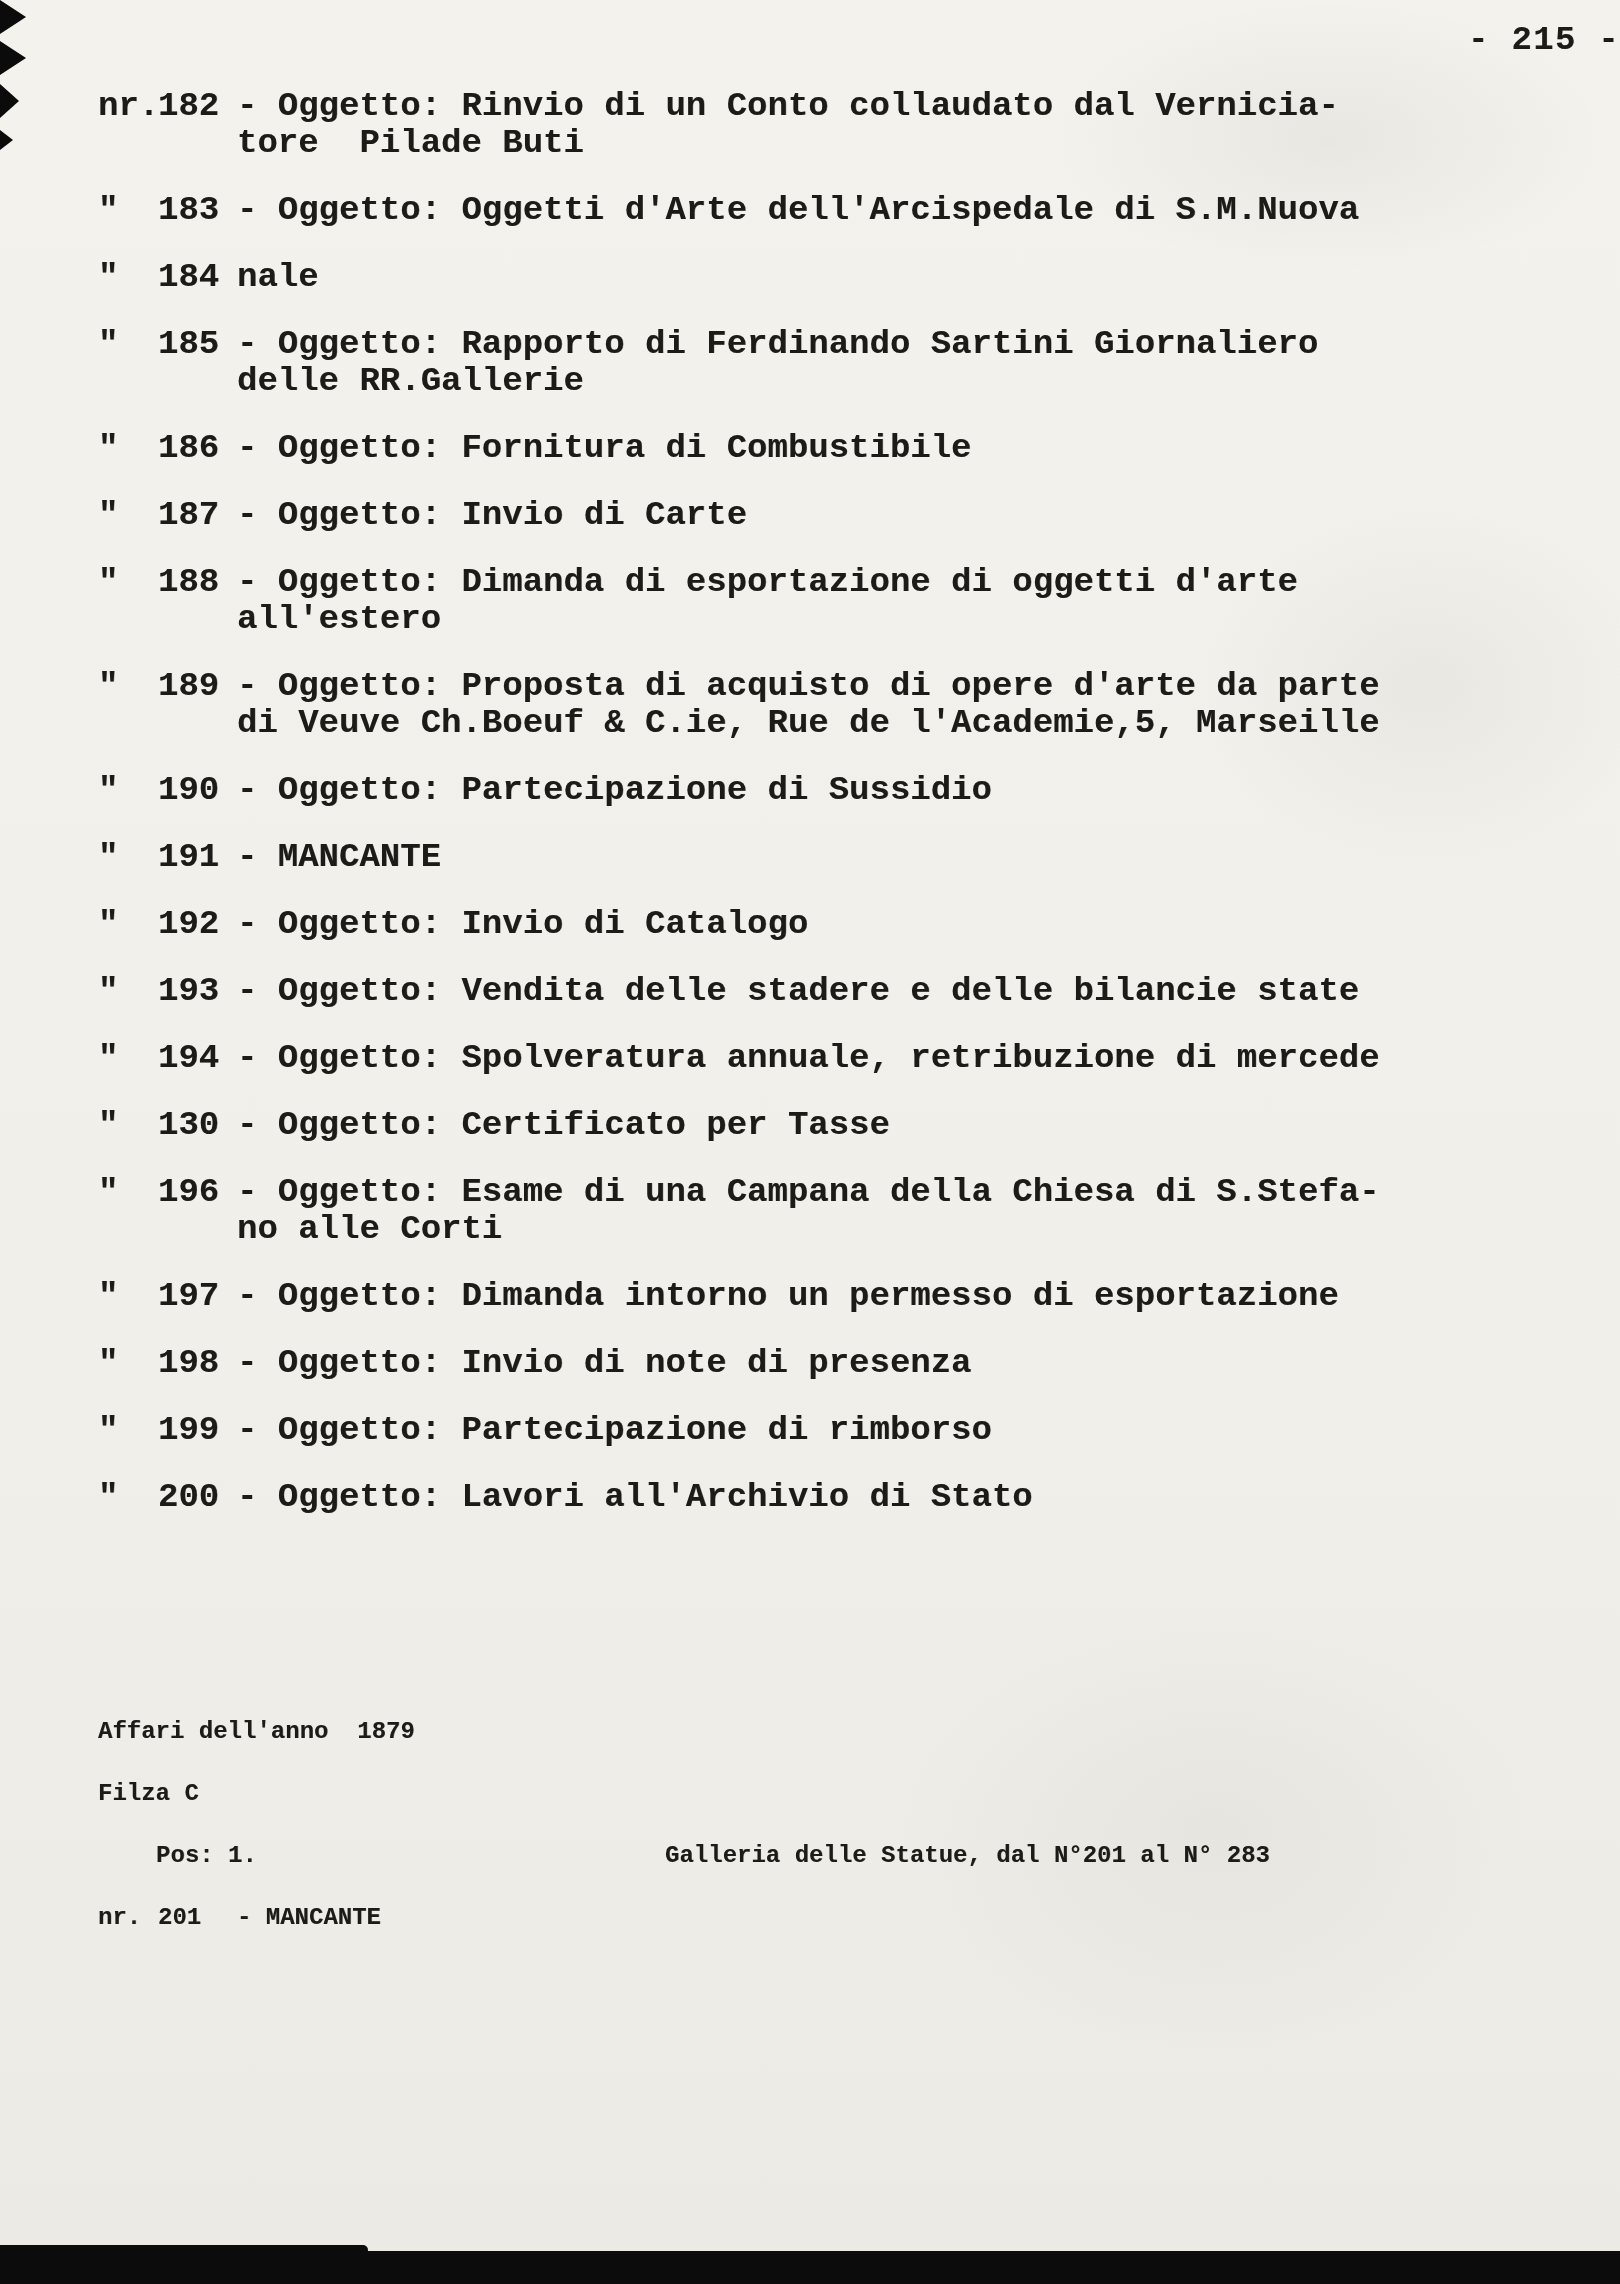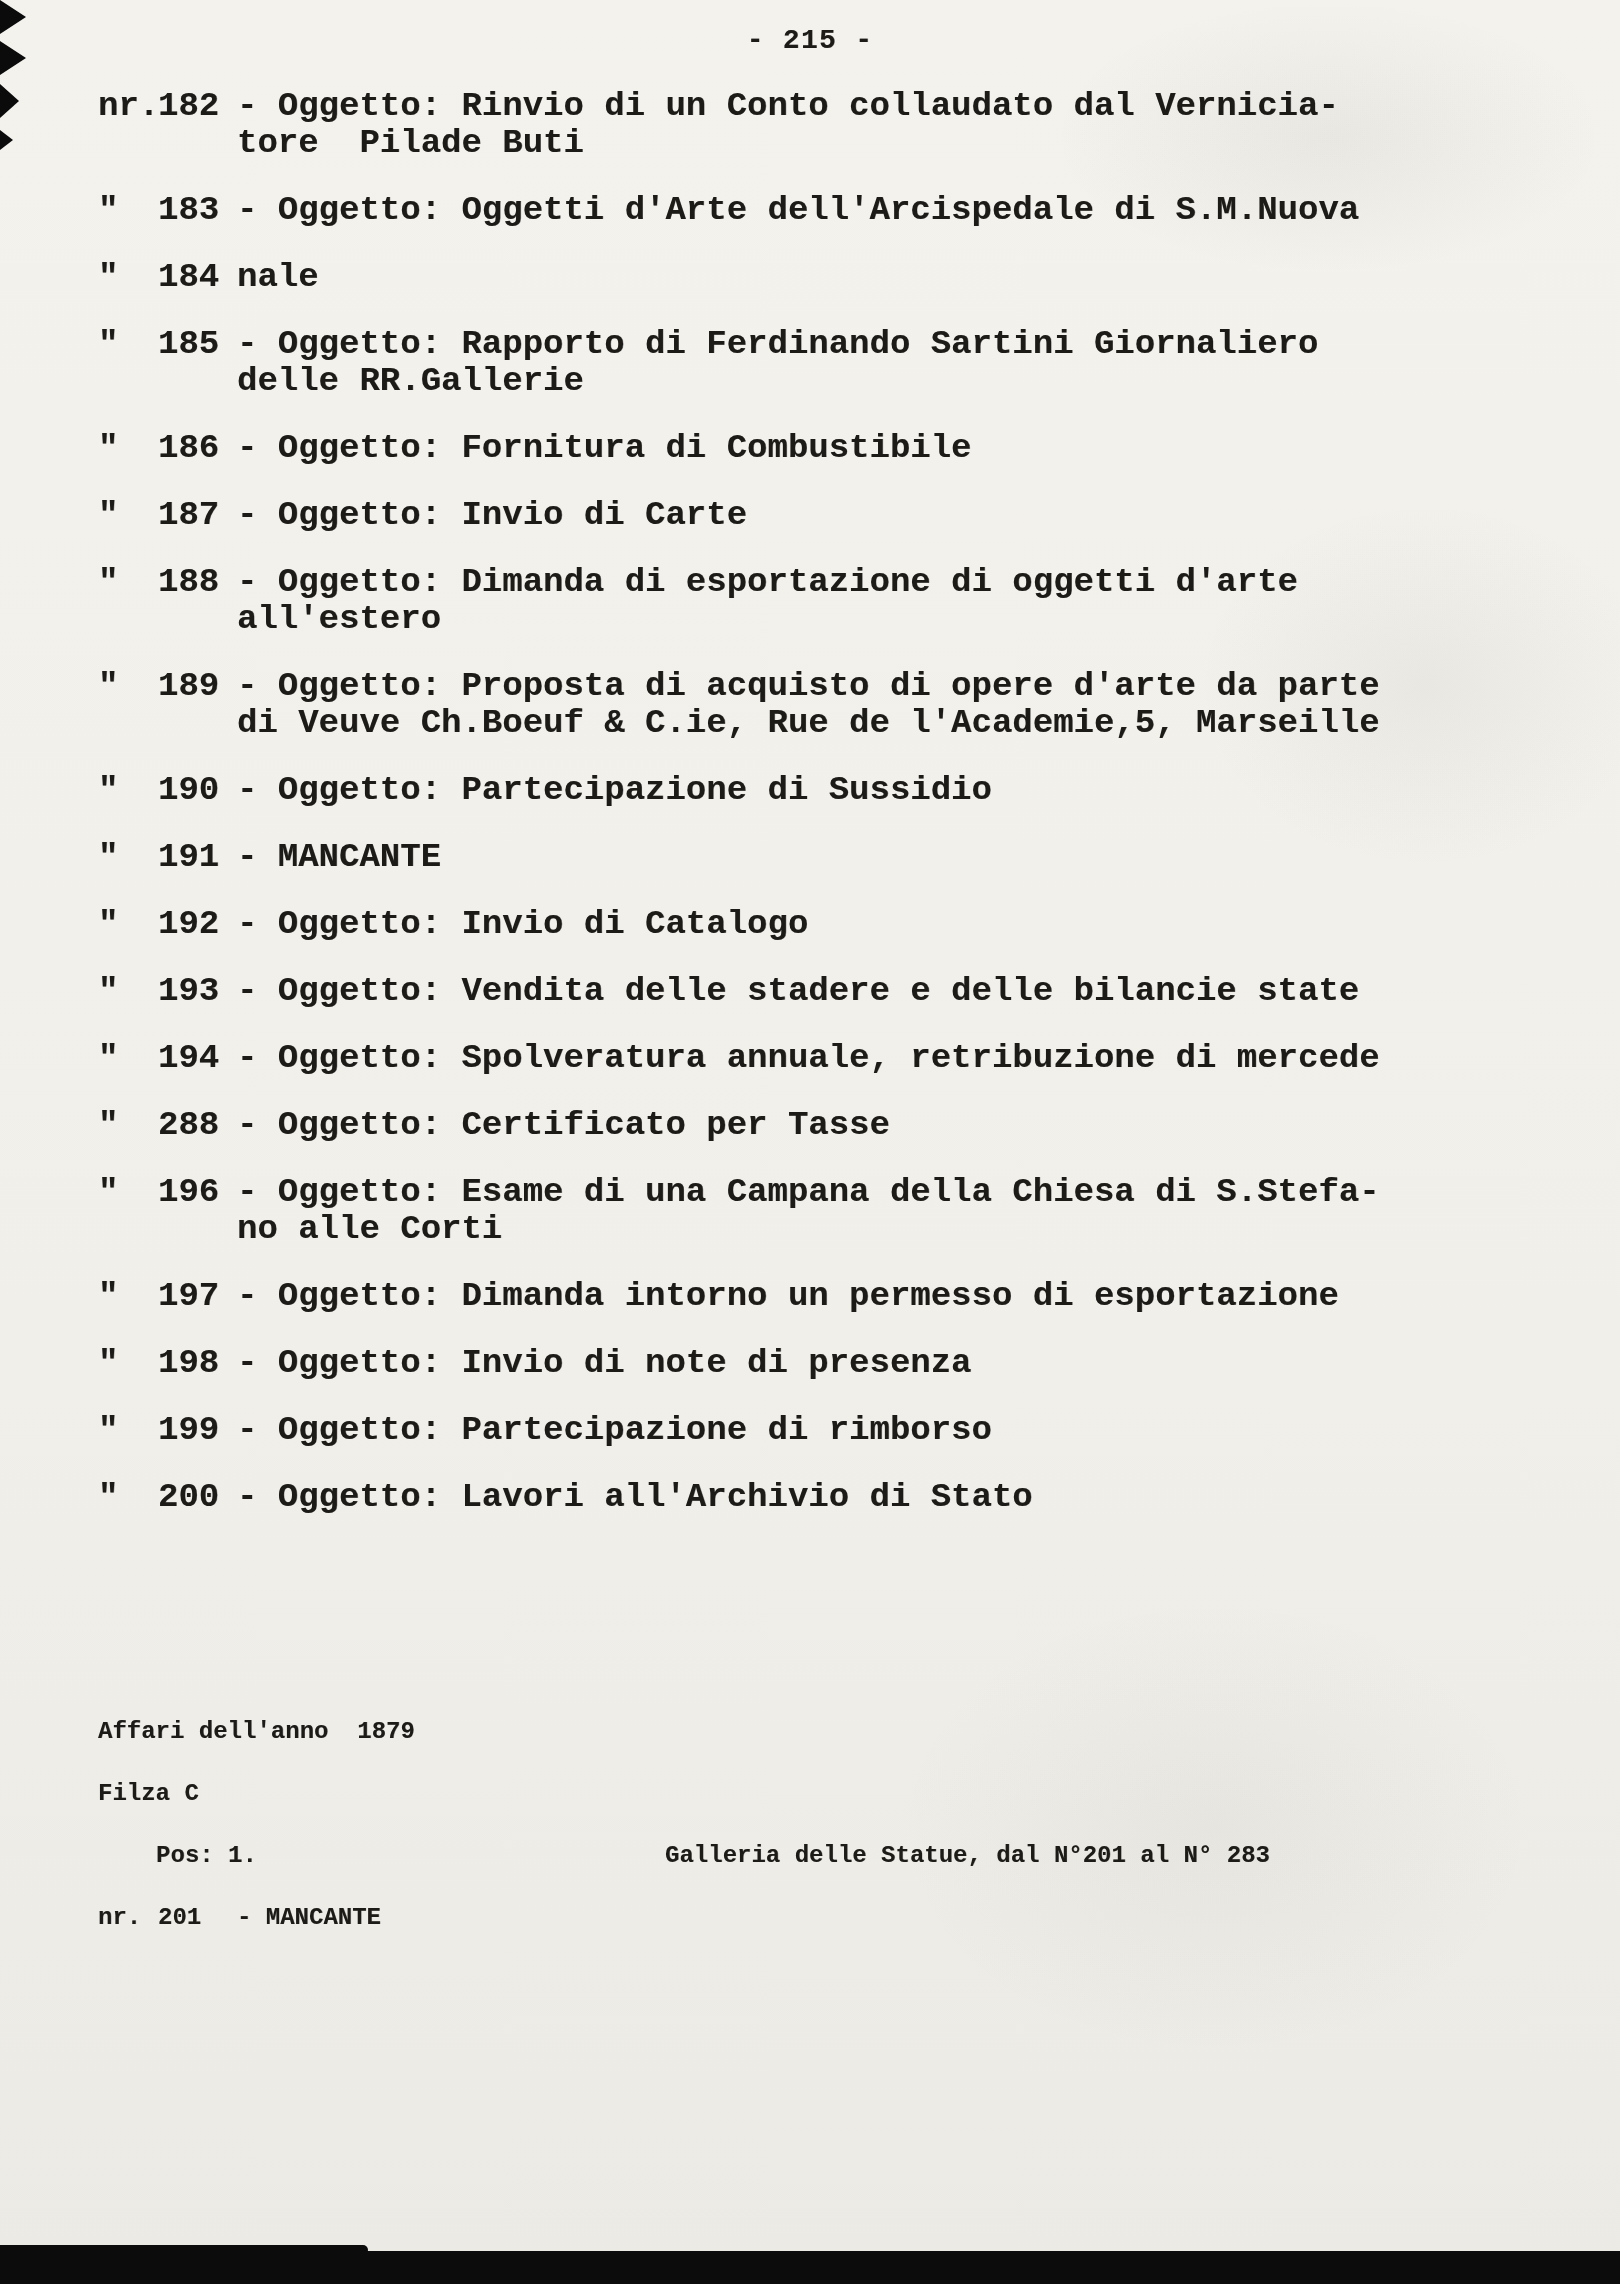--- a/index.html
+++ b/index.html
@@ -17,22 +17,22 @@
     background:
       radial-gradient(ellipse 394px 197px at 82% 6%, rgba(60,60,55,0.06), transparent 70%),
       radial-gradient(ellipse 328px 263px at 88% 30%, rgba(60,60,55,0.05), transparent 70%),
       radial-gradient(ellipse 459px 328px at 75% 80%, rgba(60,60,55,0.045), transparent 70%),
       linear-gradient(180deg, #f4f2ed 0%, #f1efe9 60%, #eceae4 100%);
     text-shadow: 0.4px 0.4px 0.6px rgba(25,25,25,0.38);
   }
   .page-number {
     margin-top: 22px;
     width: 100%;
-    text-align: center;
-    font-size: 28px;
+    text-align: right;
+    font-size: 34px;
     line-height: 37px;
     letter-spacing: 1.3px;
     white-space: pre;
   }
   .entries {
     margin-left: 98px;
     margin-right: 79px;
     margin-top: 29px;
   }
   .entry {
@@ -216,21 +216,21 @@
   <div class="entry">
     <span class="prefix">"</span>
     <span class="num">194</span>
     <span class="text">
         <div class="line">- Oggetto: Spolveratura annuale, retribuzione di mercede</div>
       </span>
   </div>
 
   <div class="entry">
     <span class="prefix">"</span>
-    <span class="num">288</span>
+    <span class="num">130</span>
     <span class="text">
         <div class="line">- Oggetto: Certificato per Tasse</div>
       </span>
   </div>
 
   <div class="entry">
     <span class="prefix">"</span>
     <span class="num">196</span>
     <span class="text">
         <div class="line">- Oggetto: Esame di una Campana della Chiesa di S.Stefa-</div>

